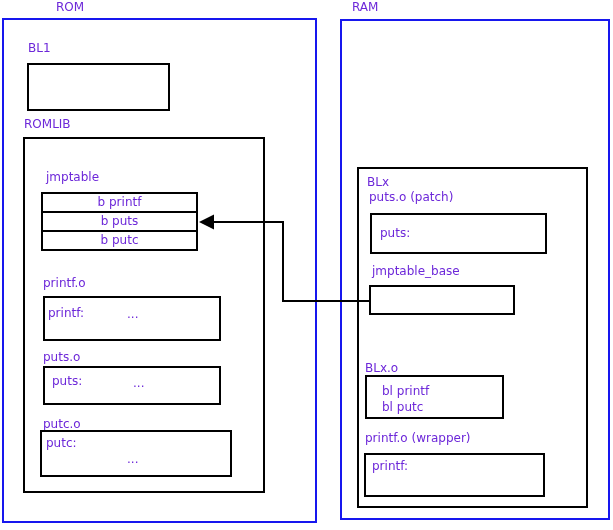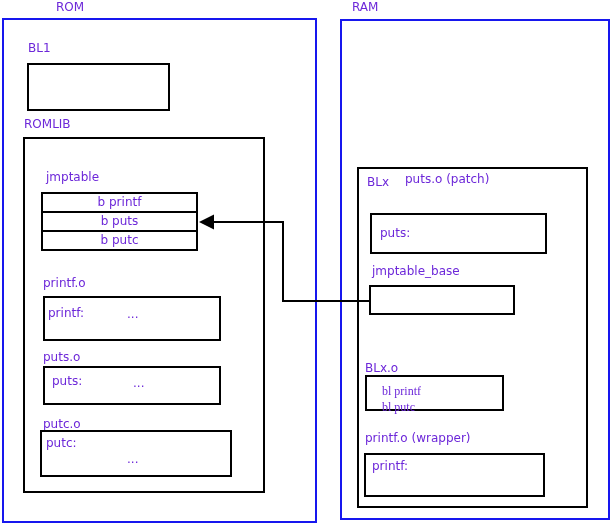--- a/index.html
+++ b/index.html
@@ -79,30 +79,30 @@
     <span class="lbl" style="left:4px;top:4px;">putc:</span>
     <span class="lbl" style="left:85px;top:20px;">...</span>
   </div>
 
   <div class="lbl" style="left:352px;top:0px;">RAM</div>
   <div class="region" style="left:340px;top:19px;width:270px;height:501px;"></div>
 
   <div class="bbox" style="left:357px;top:167px;width:231px;height:341px;"></div>
   <div class="lbl" style="left:367px;top:175px;">BLx</div>
 
-  <div class="lbl" style="left:369px;top:172px;margin-left:36px;">puts.o (patch)</div>
+  <div class="lbl" style="left:369px;top:190px;">puts.o (patch)</div>
   <div class="bbox" style="left:370px;top:213px;width:177px;height:41px;">
     <span class="lbl" style="left:8px;top:11px;">puts:</span>
   </div>
 
   <div class="lbl" style="left:372px;top:264px;text-align:center;">jmptable_base</div>
   <div class="bbox" style="left:369px;top:285px;width:146px;height:30px;"></div>
 
   <div class="lbl" style="left:365px;top:361px;">BLx.o</div>
-  <div class="bbox" style="left:365px;top:375px;width:139px;height:36px;font-family:Liberation Serif, serif;">
+  <div class="bbox" style="left:365px;top:375px;width:139px;height:44px;">
     <span class="lbl" style="left:15px;top:7px;">bl printf</span>
     <span class="lbl" style="left:15px;top:23px;">bl putc</span>
   </div>
 
   <div class="lbl" style="left:365px;top:431px;">printf.o (wrapper)</div>
   <div class="bbox" style="left:364px;top:453px;width:181px;height:44px;">
     <span class="lbl" style="left:6px;top:4px;">printf:</span>
   </div>
 
   <svg id="arrow-layer" viewBox="0 0 613 530" xmlns="http://www.w3.org/2000/svg">

